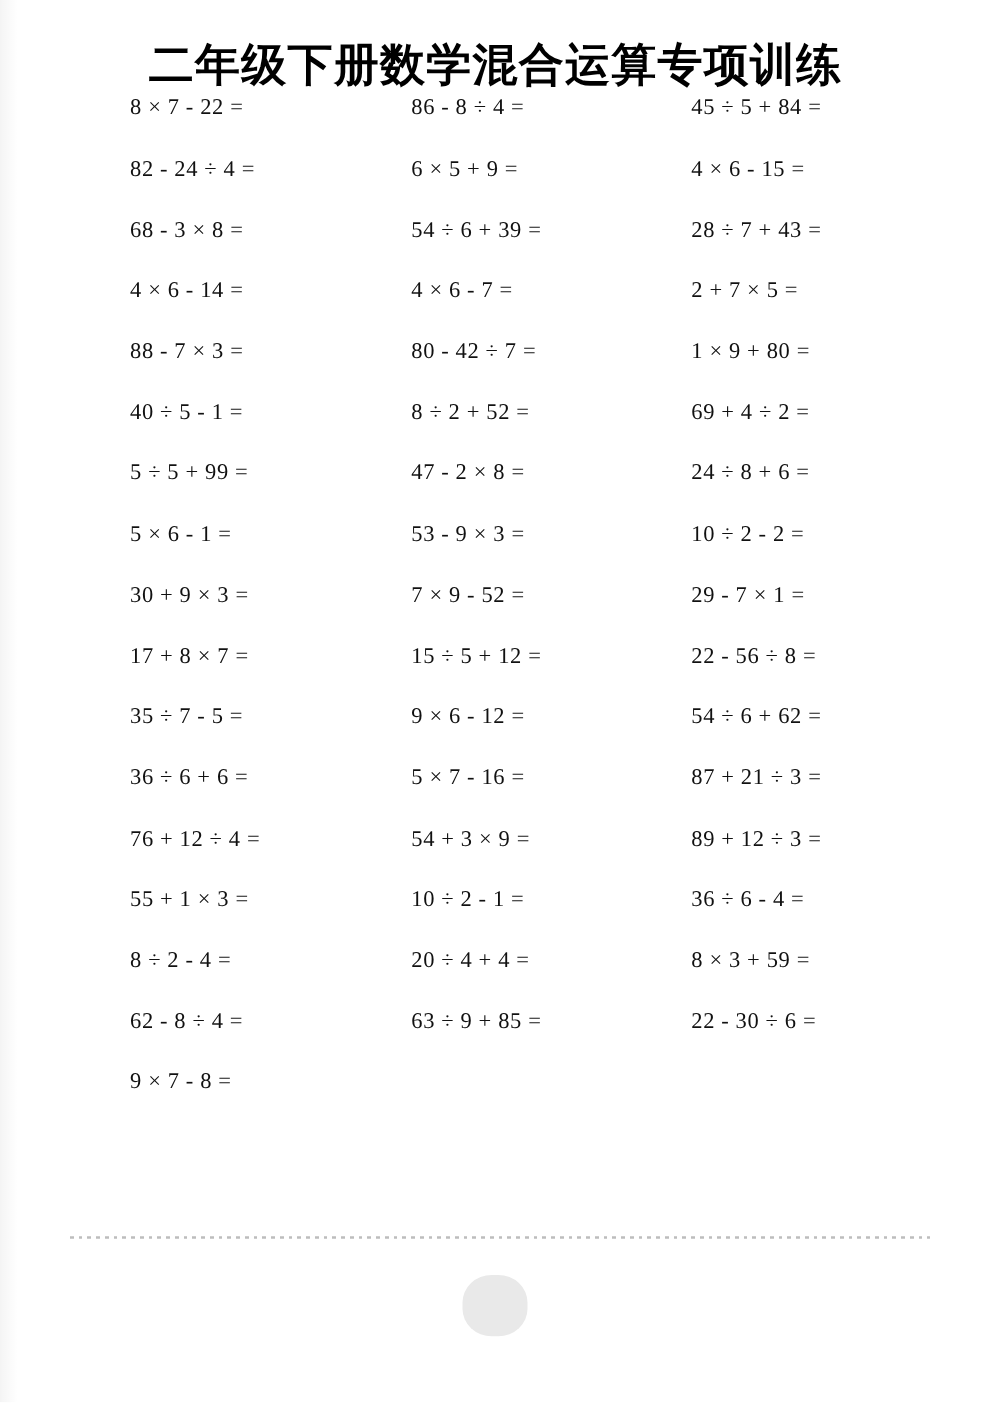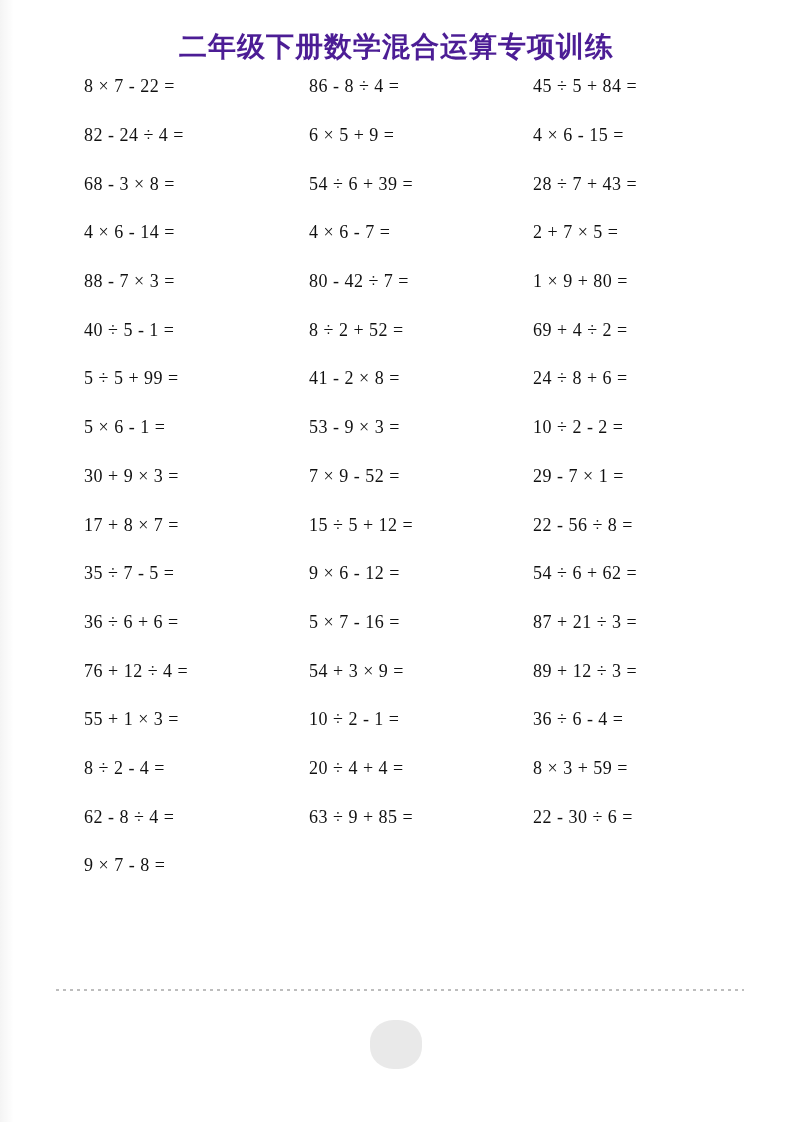--- a/index.html
+++ b/index.html
@@ -25,27 +25,27 @@
     pointer-events:none;
   }
   .title{
     position:absolute;
     top:28px;
     left:0;
     width:100%;
     text-align:center;
     font-family:"Liberation Sans", sans-serif;
     font-weight:700;
-    font-size:28px;
+    font-size:36px;
     letter-spacing:1px;
-    color:#4c1d95;
+    color:#000000;
   }
   .grid{
     position:absolute;
-    left:84px;
+    left:104px;
     top:62px;
     width:660px;
   }
   .row{
     position:relative;
     height:48.7px;
   }
   .cell{
     position:absolute;
     top:50%;
@@ -108,21 +108,21 @@
         <span class="cell c1">80 - 42 ÷ 7 =</span>
         <span class="cell c2">1 × 9 + 80 =</span>
       </div>
       <div class="row">
         <span class="cell c0">40 ÷ 5 - 1 =</span>
         <span class="cell c1">8 ÷ 2 + 52 =</span>
         <span class="cell c2">69 + 4 ÷ 2 =</span>
       </div>
       <div class="row">
         <span class="cell c0">5 ÷ 5 + 99 =</span>
-        <span class="cell c1">41 - 2 × 8 =</span>
+        <span class="cell c1">47 - 2 × 8 =</span>
         <span class="cell c2">24 ÷ 8 + 6 =</span>
       </div>
       <div class="row">
         <span class="cell c0">5 × 6 - 1 =</span>
         <span class="cell c1">53 - 9 × 3 =</span>
         <span class="cell c2">10 ÷ 2 - 2 =</span>
       </div>
       <div class="row">
         <span class="cell c0">30 + 9 × 3 =</span>
         <span class="cell c1">7 × 9 - 52 =</span>

